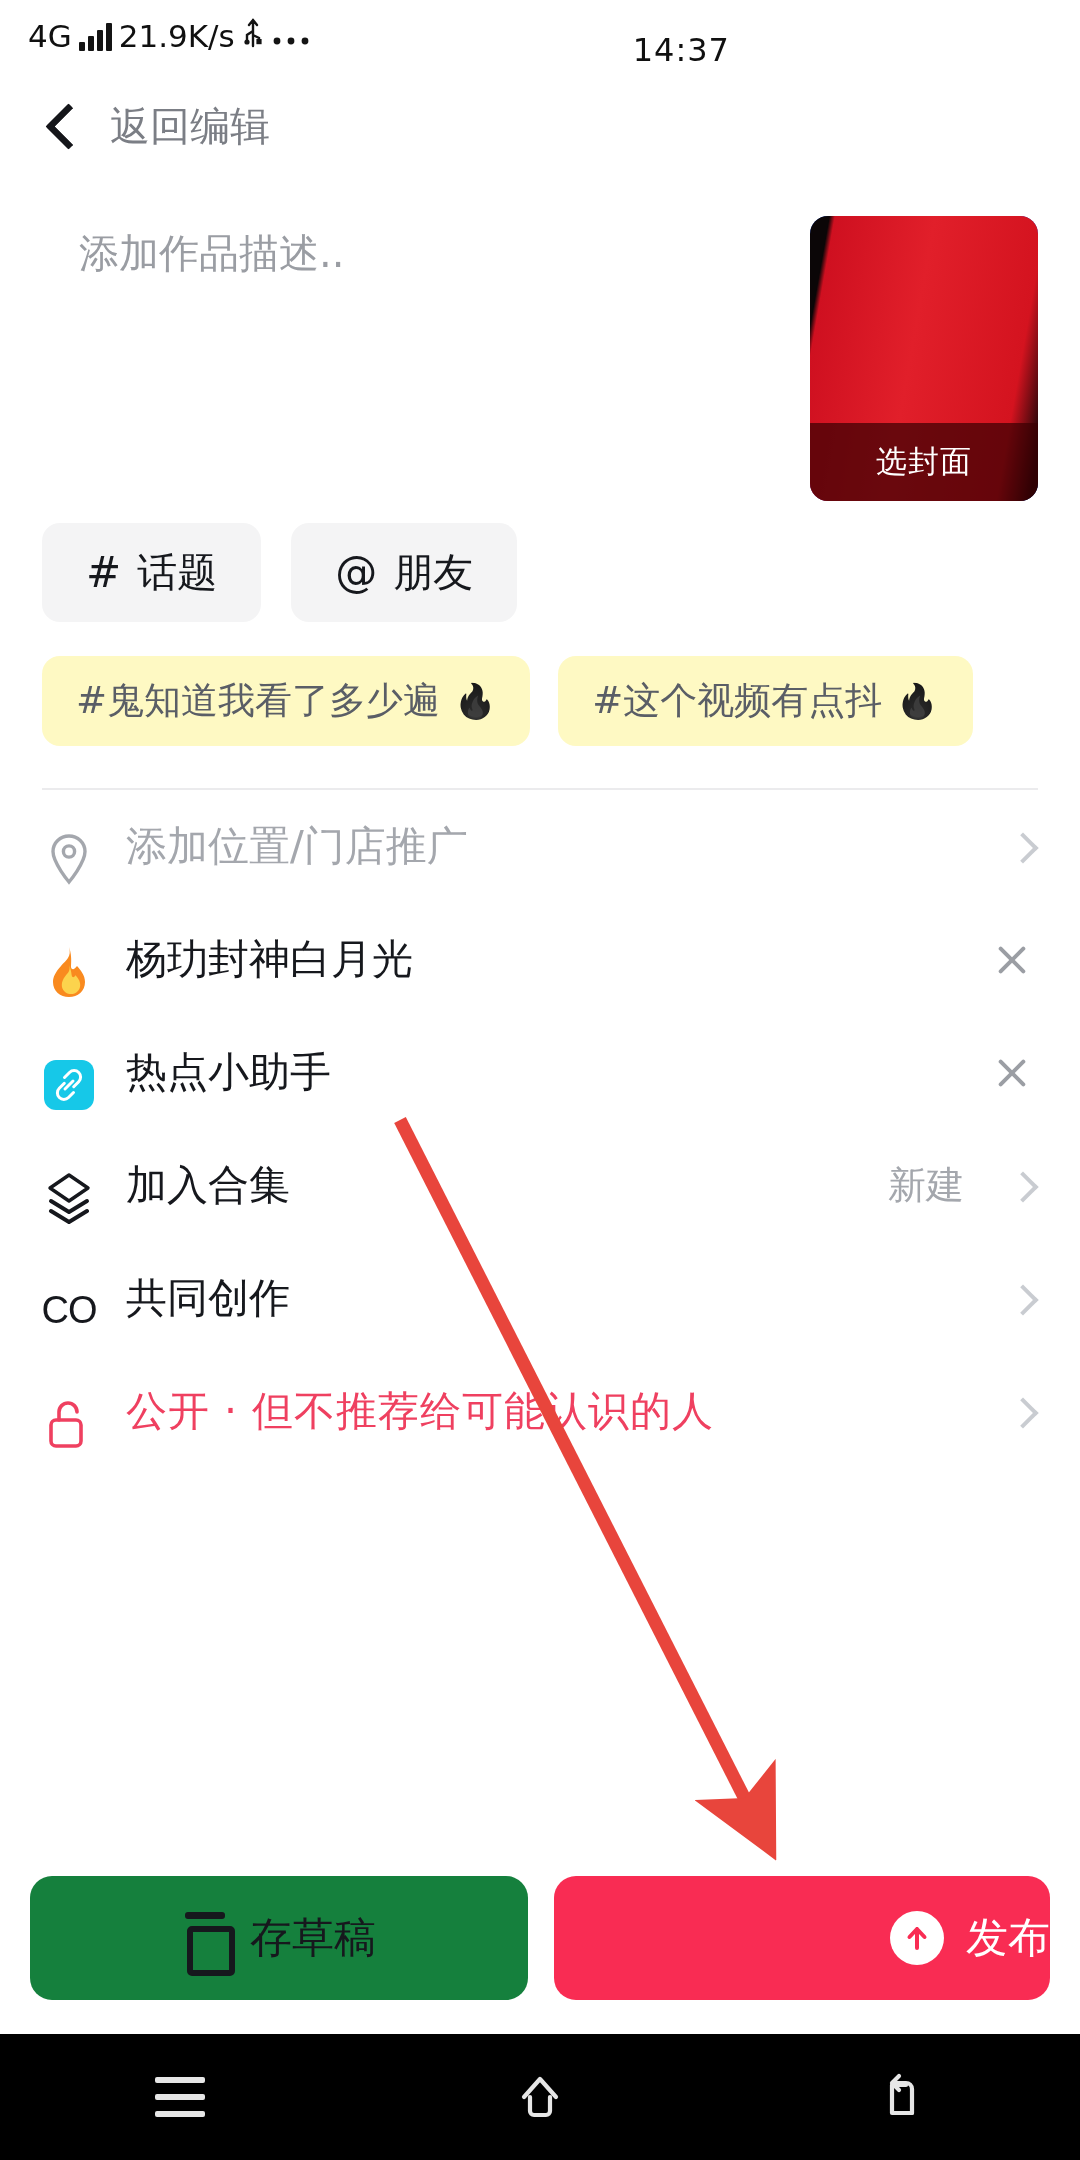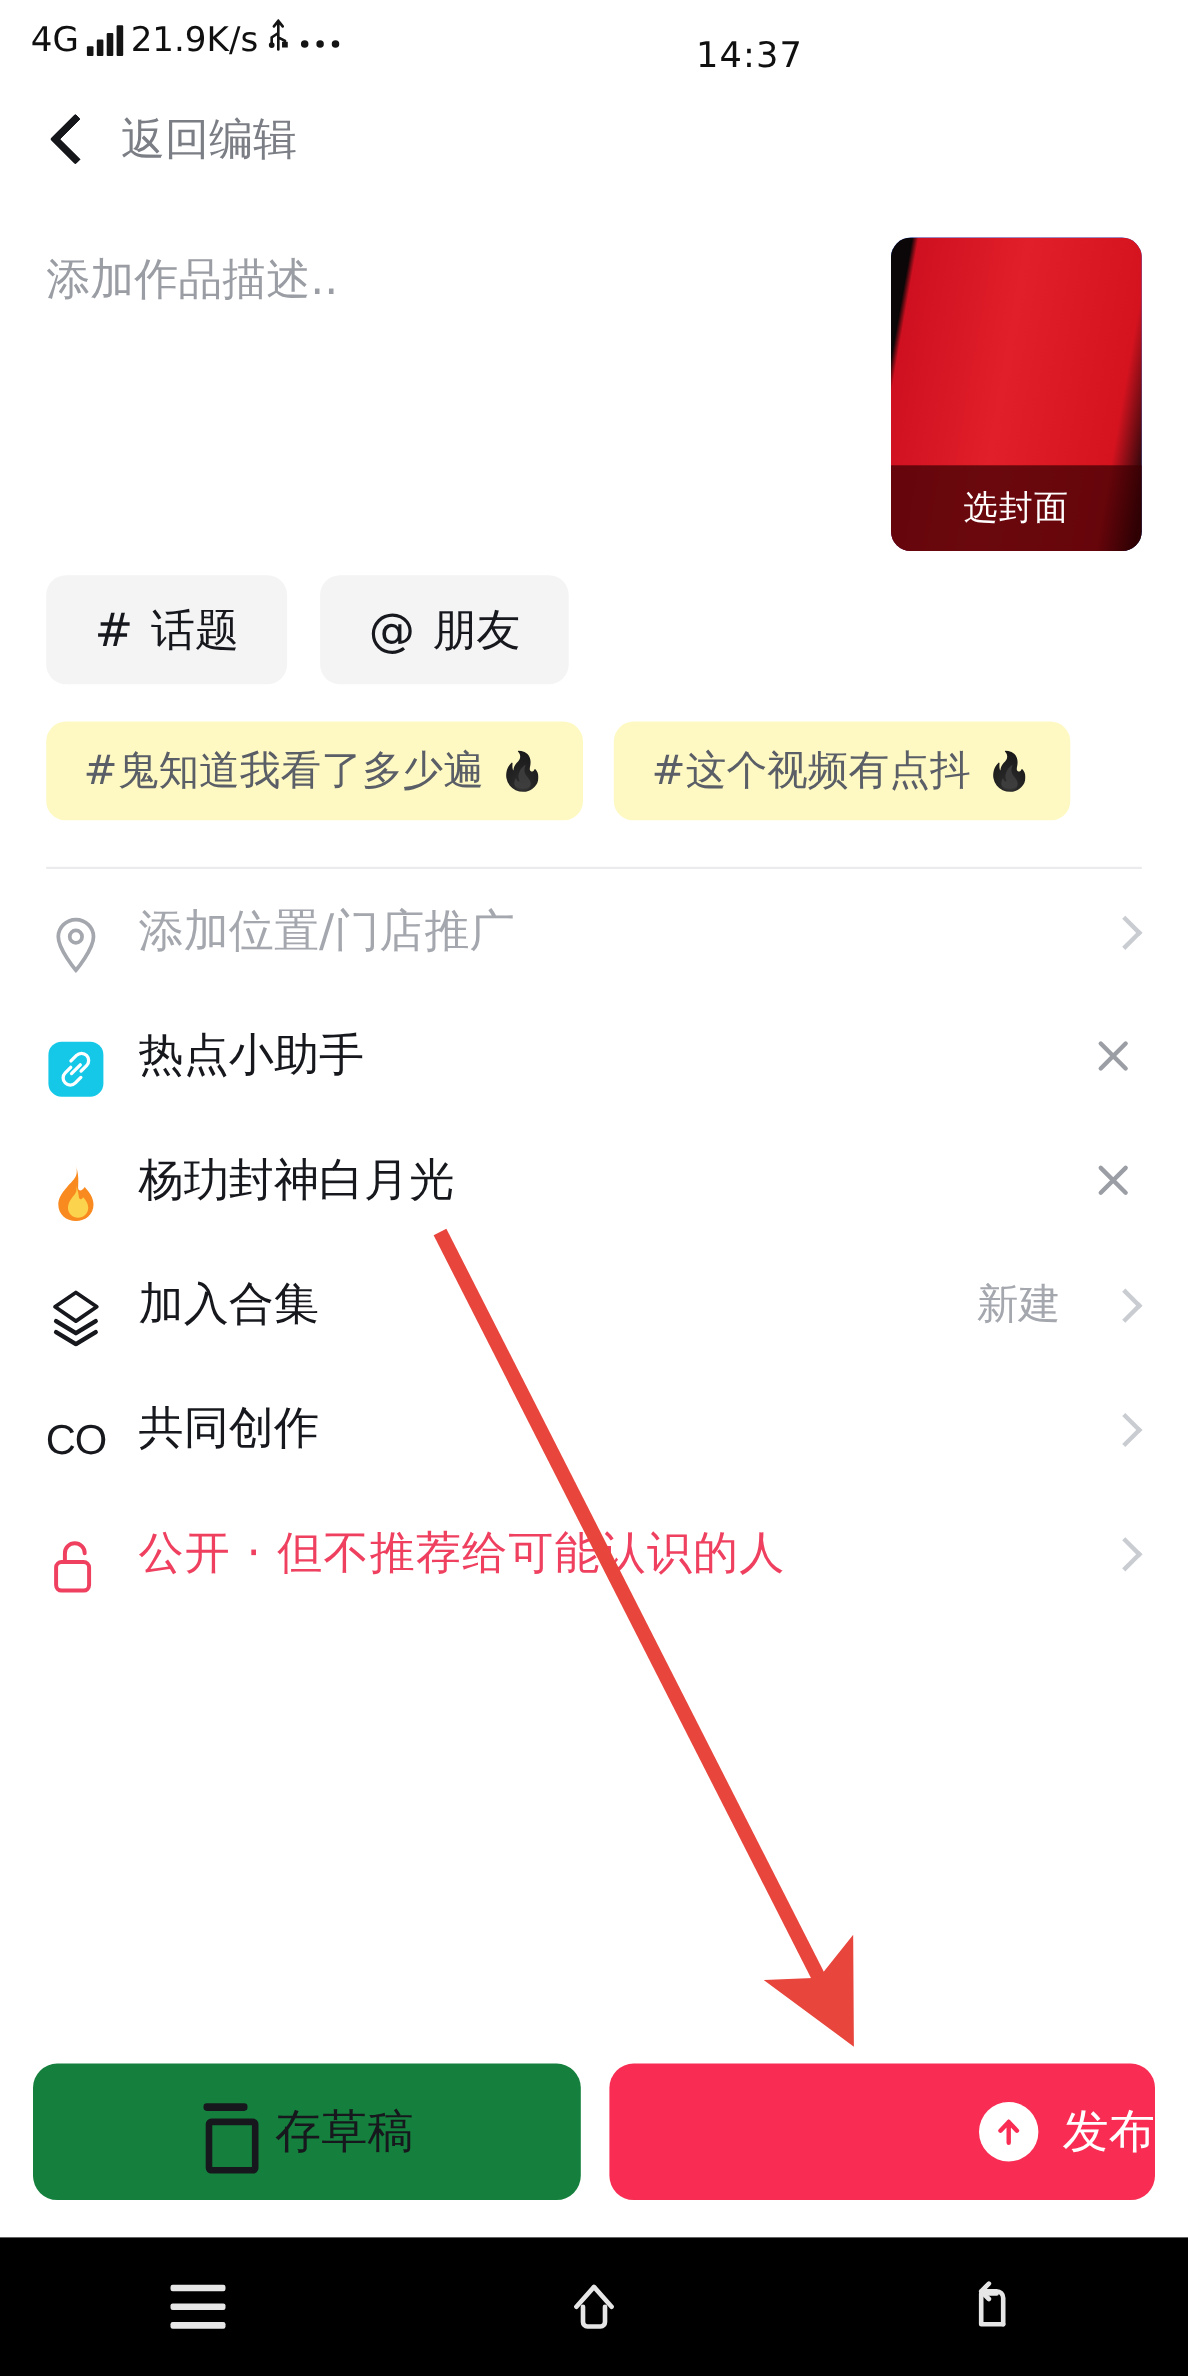--- a/index.html
+++ b/index.html
@@ -56,21 +56,21 @@
   .back-chevron::before {
     content:""; position:absolute; left:10px; top:4px;
     width: 26px; height: 26px;
     border-left: 7px solid #15161a; border-bottom: 7px solid #15161a;
     transform: rotate(45deg); border-radius: 2px;
   }
   .header-title { font-size: 40px; color: #7b7e85; }
 
   
   .desc-row {
-    display: flex; padding: 36px 42px 0 42px; 
+    display: flex; padding: 36px 42px 0 42px;  margin-left: 37px;
   }
   .desc-input {
     flex: 1; min-height: 180px;
     font-size: 40px; color: #9a9da3; padding-top: 10px;
   }
   .cover-thumb {
     width: 228px; height: 285px; border-radius: 18px;
     position: relative; overflow: hidden; flex: 0 0 228px;
     background: #1d4ed8;
   }
@@ -264,39 +264,39 @@
             <path d="M24 4c-8.8 0-16 7-16 15.6C8 31 24 50 24 50s16-19 16-30.4C40 11 32.8 4 24 4z" stroke="#a4a7ad" stroke-width="3.4" fill="none"></path>
             <circle cx="24" cy="19.5" r="5.6" stroke="#a4a7ad" stroke-width="3.4" fill="none"></circle>
           </svg>
       </span>
       <span class="label muted">添加位置/门店推广</span>
       <span class="chev"></span>
     </div>
 
     <div class="row">
       <span class="ico">
+        <svg width="40" height="52" viewBox="0 0 40 52">
+            <path d="M20 1c3 10-3 13-8 19C6.5 26 4 31 4 36c0 9 7.2 15 16 15s16-6 16-15c0-7-4.5-12-8-16-2 3-4 4-5.5 2.5C21 21 24 12 20 1z" fill="#f98a1f"></path>
+            <path d="M20 19c2 6-1.5 8-4 11.5-2 2.8-3.2 5.6-3.2 8.4 0 5.4 4.4 9.1 9.2 9.1s9.2-3.7 9.2-9.1c0-4.2-2.6-7.2-4.6-9.6-1.2 1.8-2.4 2.4-3.3 1.5-1-1-0.5-6-3.3-11.8z" fill="#fcd34d"></path>
+          </svg>
+      </span>
+      <span class="label">杨玏封神白月光</span>
+      <span class="close-x"></span>
+    </div>
+
+    <div class="row">
+      <span class="ico">
         <span class="hot-badge">
           <svg width="34" height="34" viewBox="0 0 34 34">
               <path d="M12.5 9.5l5-5a6.5 6.5 0 0 1 9.2 9.2l-5 5M21.5 24.5l-5 5a6.5 6.5 0 0 1-9.2-9.2l5-5" stroke="#fff" stroke-width="3" fill="none" stroke-linecap="round"></path>
               <path d="M13 21l8-8" stroke="#fff" stroke-width="3" stroke-linecap="round"></path>
             </svg>
         </span>
       </span>
       <span class="label">热点小助手</span>
-      <span class="close-x"></span>
-    </div>
-
-    <div class="row">
-      <span class="ico">
-        <svg width="40" height="52" viewBox="0 0 40 52">
-            <path d="M20 1c3 10-3 13-8 19C6.5 26 4 31 4 36c0 9 7.2 15 16 15s16-6 16-15c0-7-4.5-12-8-16-2 3-4 4-5.5 2.5C21 21 24 12 20 1z" fill="#f98a1f"></path>
-            <path d="M20 19c2 6-1.5 8-4 11.5-2 2.8-3.2 5.6-3.2 8.4 0 5.4 4.4 9.1 9.2 9.1s9.2-3.7 9.2-9.1c0-4.2-2.6-7.2-4.6-9.6-1.2 1.8-2.4 2.4-3.3 1.5-1-1-0.5-6-3.3-11.8z" fill="#fcd34d"></path>
-          </svg>
-      </span>
-      <span class="label">杨玏封神白月光</span>
       <span class="close-x"></span>
     </div>
 
     <div class="row">
       <span class="ico">
         <svg width="50" height="52" viewBox="0 0 50 52">
             <path d="M25 3L44 16 25 29 6 16z" stroke="#16181d" stroke-width="3.4" fill="none" stroke-linejoin="round"></path>
             <path d="M7 29l18 11 18-11" stroke="#16181d" stroke-width="4" fill="none" stroke-linejoin="round" stroke-linecap="round"></path>
             <path d="M7 39l18 11 18-11" stroke="#16181d" stroke-width="4" fill="none" stroke-linejoin="round" stroke-linecap="round"></path>
           </svg>

